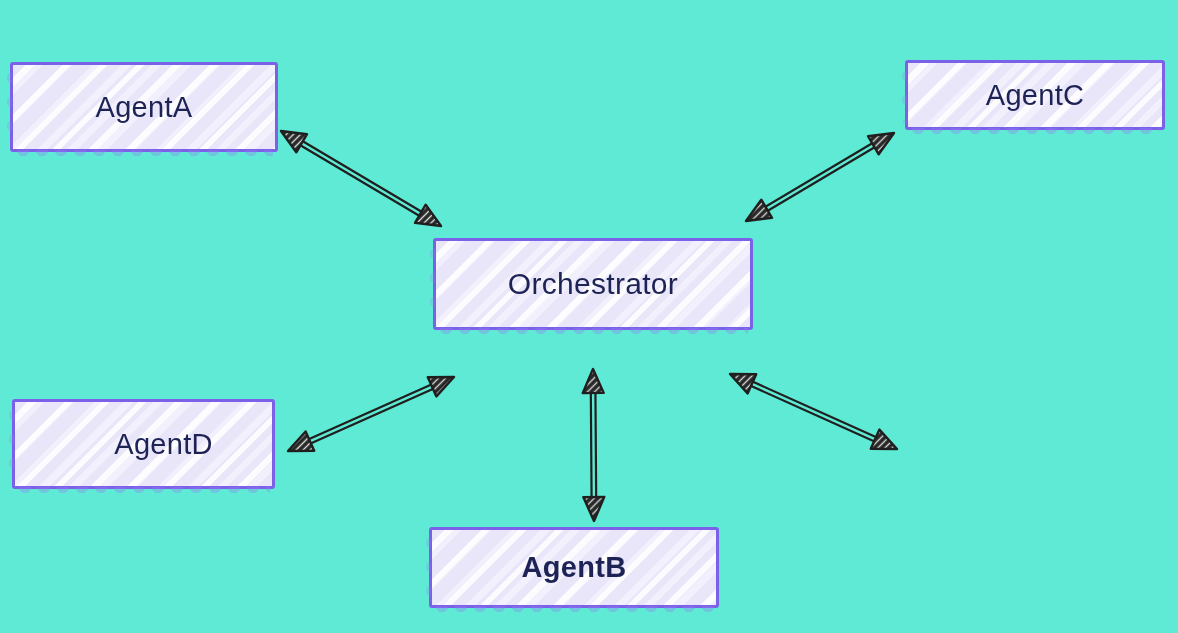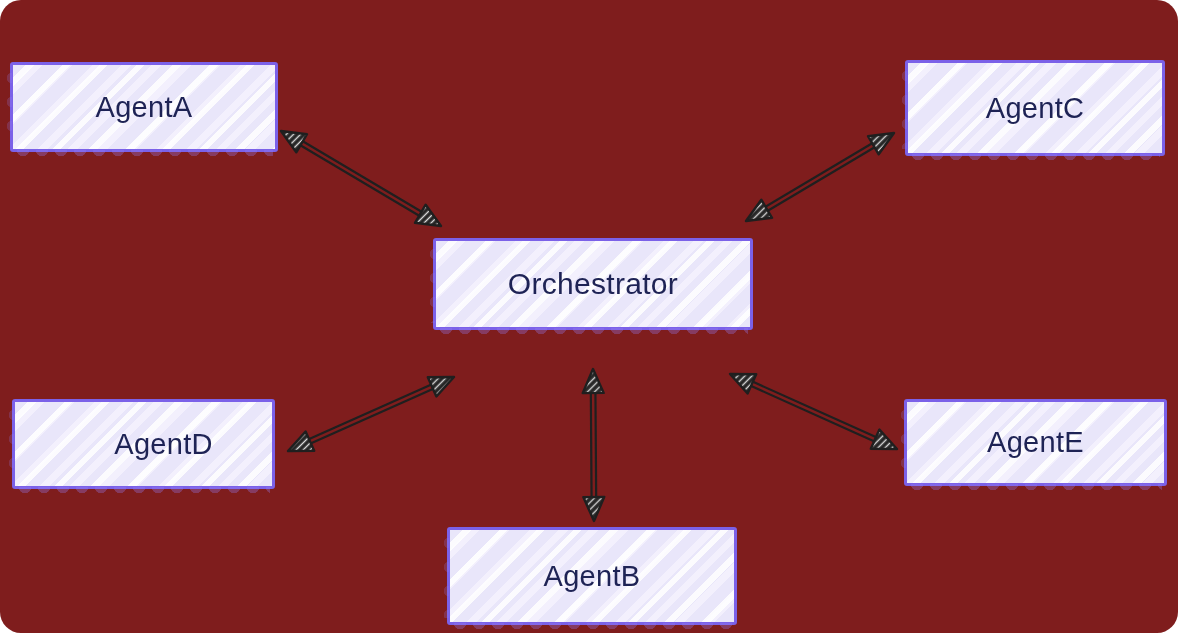--- a/index.html
+++ b/index.html
@@ -6,22 +6,21 @@
     margin: 0;
     padding: 0;
     background: #ffffff;
     font-family: "Liberation Sans", "DejaVu Sans", sans-serif;
   }
   #canvas {
     position: relative;
     width: 1178px;
     height: 633px;
     overflow: hidden;
-    background: #7f1d1d;
-    border-radius: 21px;
+    background: #5eead4;
   }
   #edges {
     position: absolute;
     left: 0;
     top: 0;
     width: 1178px;
     height: 633px;
     pointer-events: none;
   }
   .node {
@@ -118,33 +117,30 @@
         <line x1="591.6" y1="501.0" x2="590.8" y2="389.0" stroke="#1f1f1f" stroke-width="2.2" stroke-linecap="round"></line>
         <polygon points="594,521 604.3,496.9 583.3,497.1" fill="url(#head-hatch)" stroke="#1f1f1f" stroke-width="2.4" stroke-linejoin="round"></polygon>
         <polygon points="593,369 603.7,392.9 582.7,393.1" fill="url(#head-hatch)" stroke="#1f1f1f" stroke-width="2.4" stroke-linejoin="round"></polygon>
       </g>
     </svg>
 
   <div class="node" style="left:10px; top:62px; width:268px; height:90px;">
     <span class="node-label">AgentA</span>
   </div>
 
-  <div class="node" style="left:905px; top:60px; width:260px; height:96px;">
+  <div class="node" style="left:905px; top:60px; width:260px; height:70px;">
     <span class="node-label">AgentC</span>
   </div>
 
   <div class="node center" style="left:433px; top:238px; width:320px; height:92px;">
     <span class="node-label">Orchestrator</span>
   </div>
 
   <div class="node" style="left:12px; top:399px; width:263px; height:90px;padding-left:40px;">
     <span class="node-label">AgentD</span>
   </div>
 
-  <div class="node" style="left:904px; top:399px; width:263px; height:87px;">
-    <span class="node-label">AgentE</span>
-  </div>
 
-  <div class="node" style="left:447px; top:527px; width:290px; height:98px;">
+  <div class="node" style="left:429px; top:527px; width:290px; height:81px;font-weight:bold;">
     <span class="node-label">AgentB</span>
   </div>
 
 </div>
 
 </body></html>

